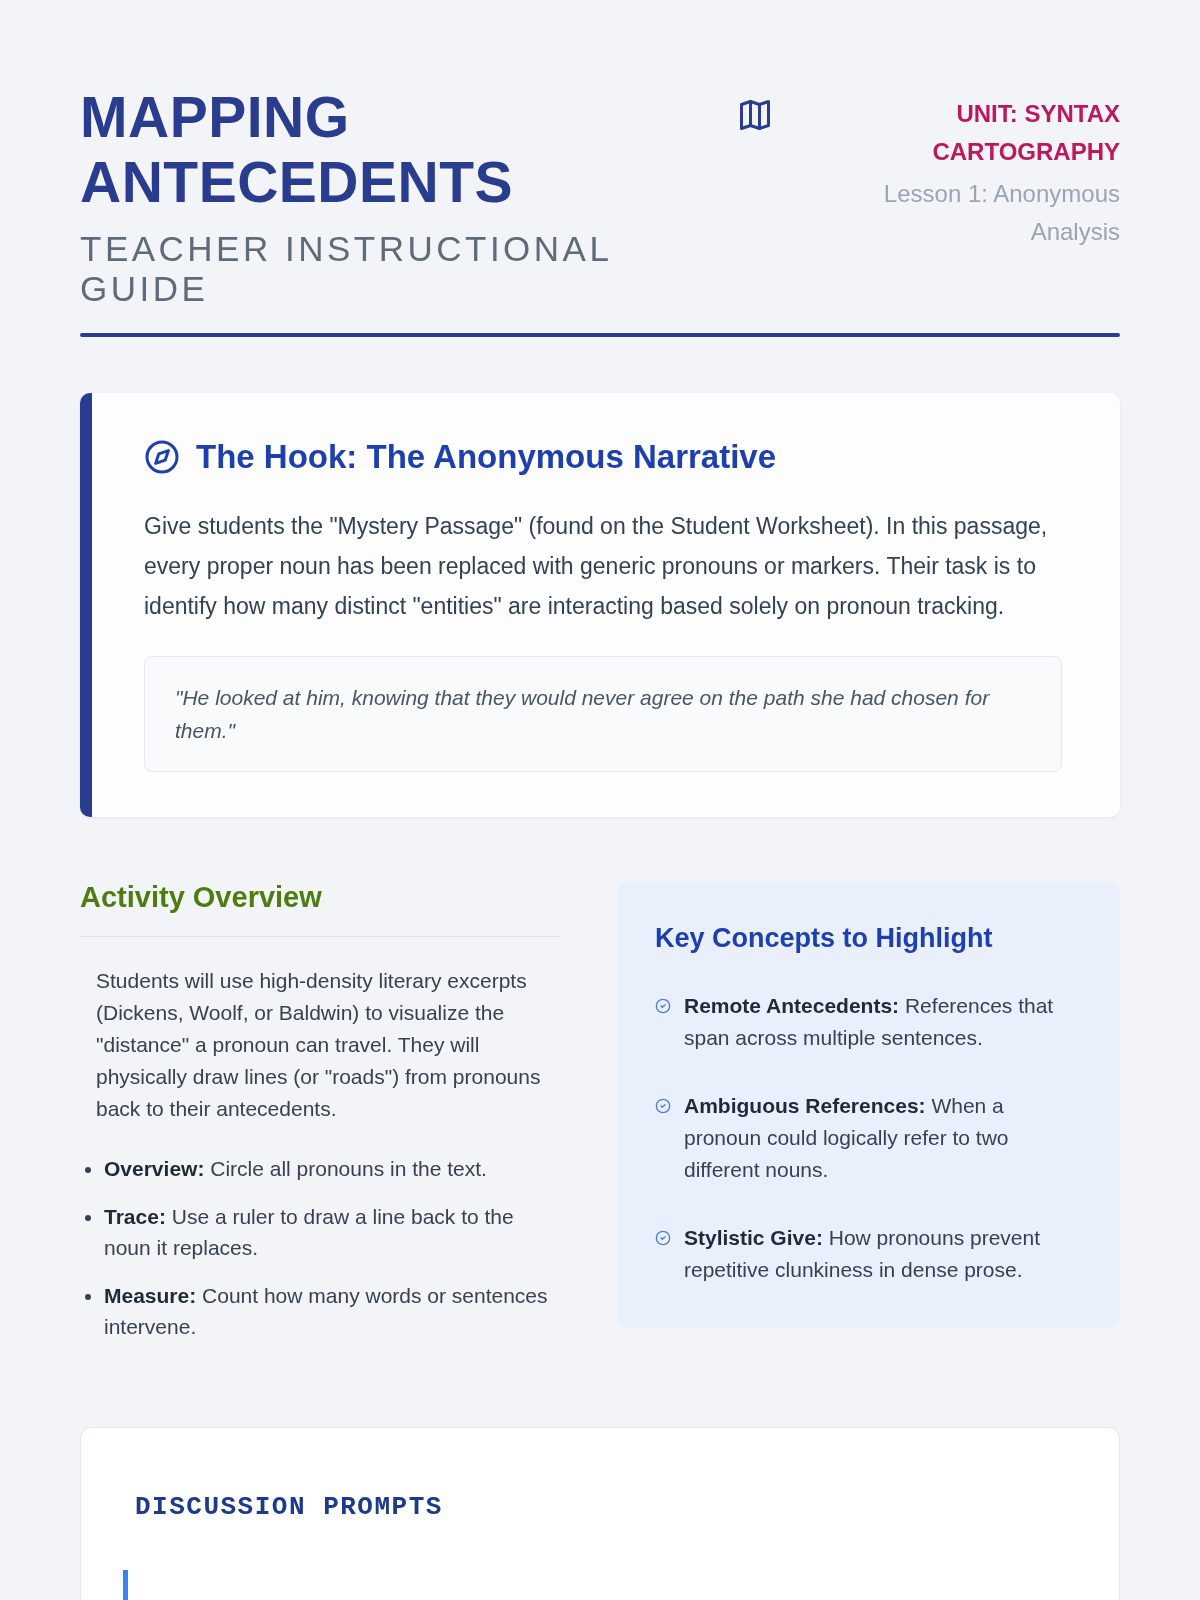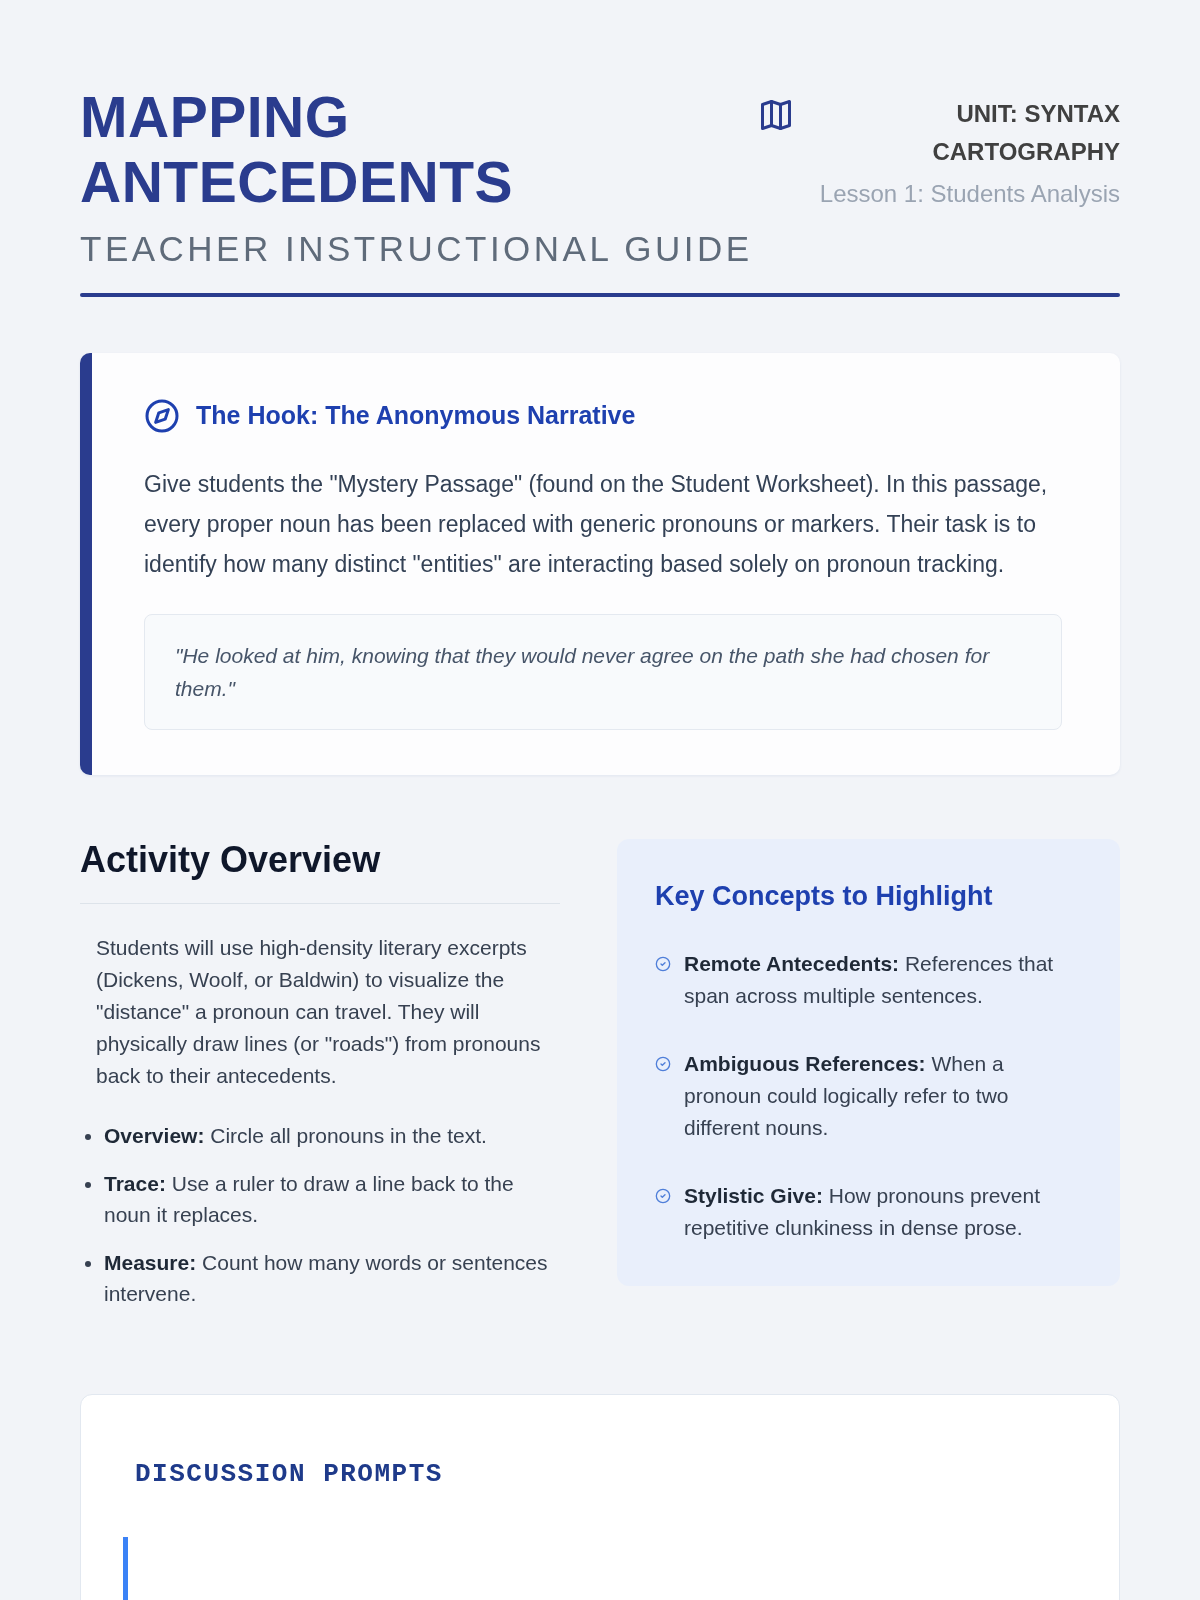--- a/index.html
+++ b/index.html
@@ -35,21 +35,21 @@
     letter-spacing: 3.5px;
     font-weight: 500;
     color: #5f6b7a;
   }
   .header-right { display: flex; align-items: flex-start; gap: 26px; margin-top: 10px; }
   .map-icon { color: #2a3c8e; display: inline-block; margin-top: 2px; }
   .unit-block { text-align: right; }
   .unit-line {
     font-size: 24px;
     font-weight: 700;
-    color: #404040;
+    color: #be185d;
     line-height: 38px;
   }
   .lesson-line {
     font-size: 24px;
     color: #9aa4b2;
     line-height: 38px;
     margin-top: 4px;
   }
   .rule {
     margin-top: 24px;
@@ -65,21 +65,21 @@
     border-left: 12px solid #2a3c8e;
     border-radius: 10px;
     box-shadow: 0 1px 3px rgba(30,58,138,0.08);
     padding: 45px 58px 45px 52px;
     box-sizing: border-box;
   }
   .hook-title-row { display: flex; align-items: center; gap: 16px; }
   .compass-icon { color: #1e40af; display: inline-flex; }
   .hook-title {
     margin: 0;
-    font-size: 25px;
+    font-size: 33px;
     font-weight: 700;
     color: #1e40af;
   }
   .hook-body {
     margin-top: 30px;
     font-size: 23px;
     line-height: 40px;
     color: #334155;
     max-width: 1000px;
   }
@@ -93,23 +93,23 @@
     line-height: 33px;
     font-style: italic;
     color: #475569;
   }
 
   
   .two-col { margin-top: 64px; display: flex; gap: 57px; align-items: flex-start; }
   .col-left { width: 480px; flex: 0 0 480px; }
   .section-title {
     margin: 0;
-    font-size: 36px;
-    font-weight: 700;
-    color: #0f172a;
+    font-size: 29px;
+    font-weight: 700;
+    color: #4d7c0f;
   }
   .section-divider {
     margin: 22px 0 28px 0;
     border: none;
     border-top: 1px solid #dde3ea;
   }
   .activity-body {
     font-size: 21px;
     line-height: 32px;
     color: #374151;
@@ -186,21 +186,21 @@
       <span class="map-icon">
         <svg width="36" height="36" viewBox="0 0 24 24" fill="none" stroke="currentColor" stroke-width="2" stroke-linecap="round" stroke-linejoin="round">
           <path d="M9 3 L3 5 L3 21 L9 19 L15 21 L21 19 L21 3 L15 5 Z"></path>
           <line x1="9" y1="3" x2="9" y2="19"></line>
           <line x1="15" y1="5" x2="15" y2="21"></line>
         </svg>
       </span>
       <div class="unit-block">
         <div class="unit-line">UNIT: SYNTAX</div>
         <div class="unit-line">CARTOGRAPHY</div>
-        <div class="lesson-line">Lesson 1: Students Analysis</div>
+        <div class="lesson-line">Lesson 1: Anonymous Analysis</div>
       </div>
     </div>
   </header>
 
   <div class="rule"></div>
 
   <section class="hook-card">
     <div class="hook-title-row">
       <span class="compass-icon">
         <svg width="36" height="36" viewBox="0 0 24 24" fill="none" stroke="currentColor" stroke-width="2" stroke-linecap="round" stroke-linejoin="round">

